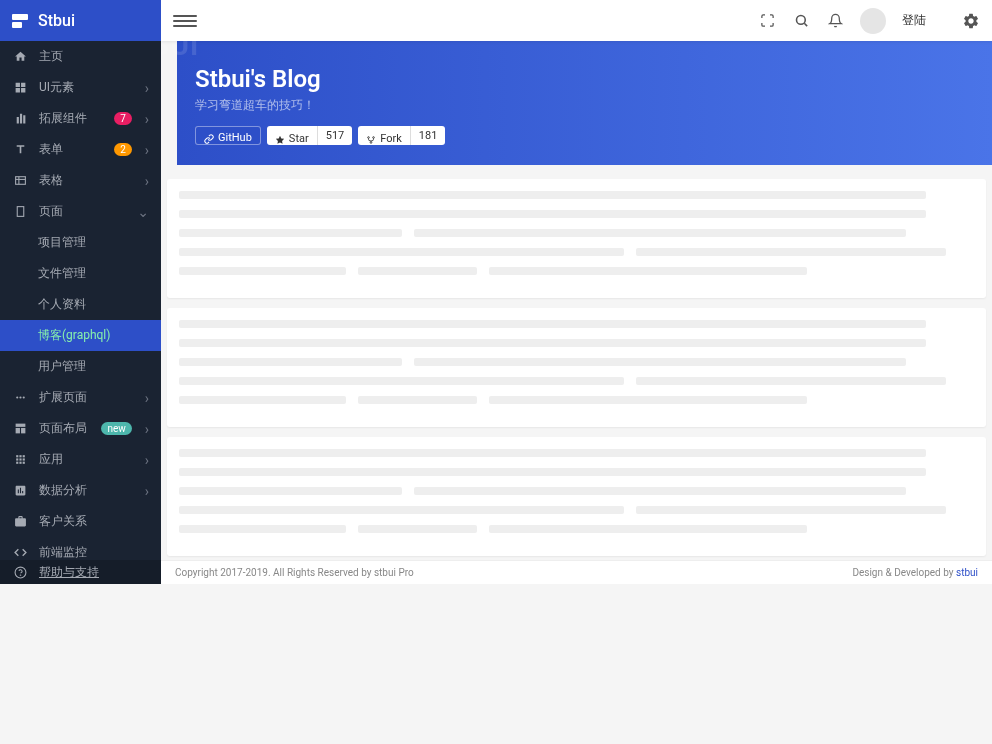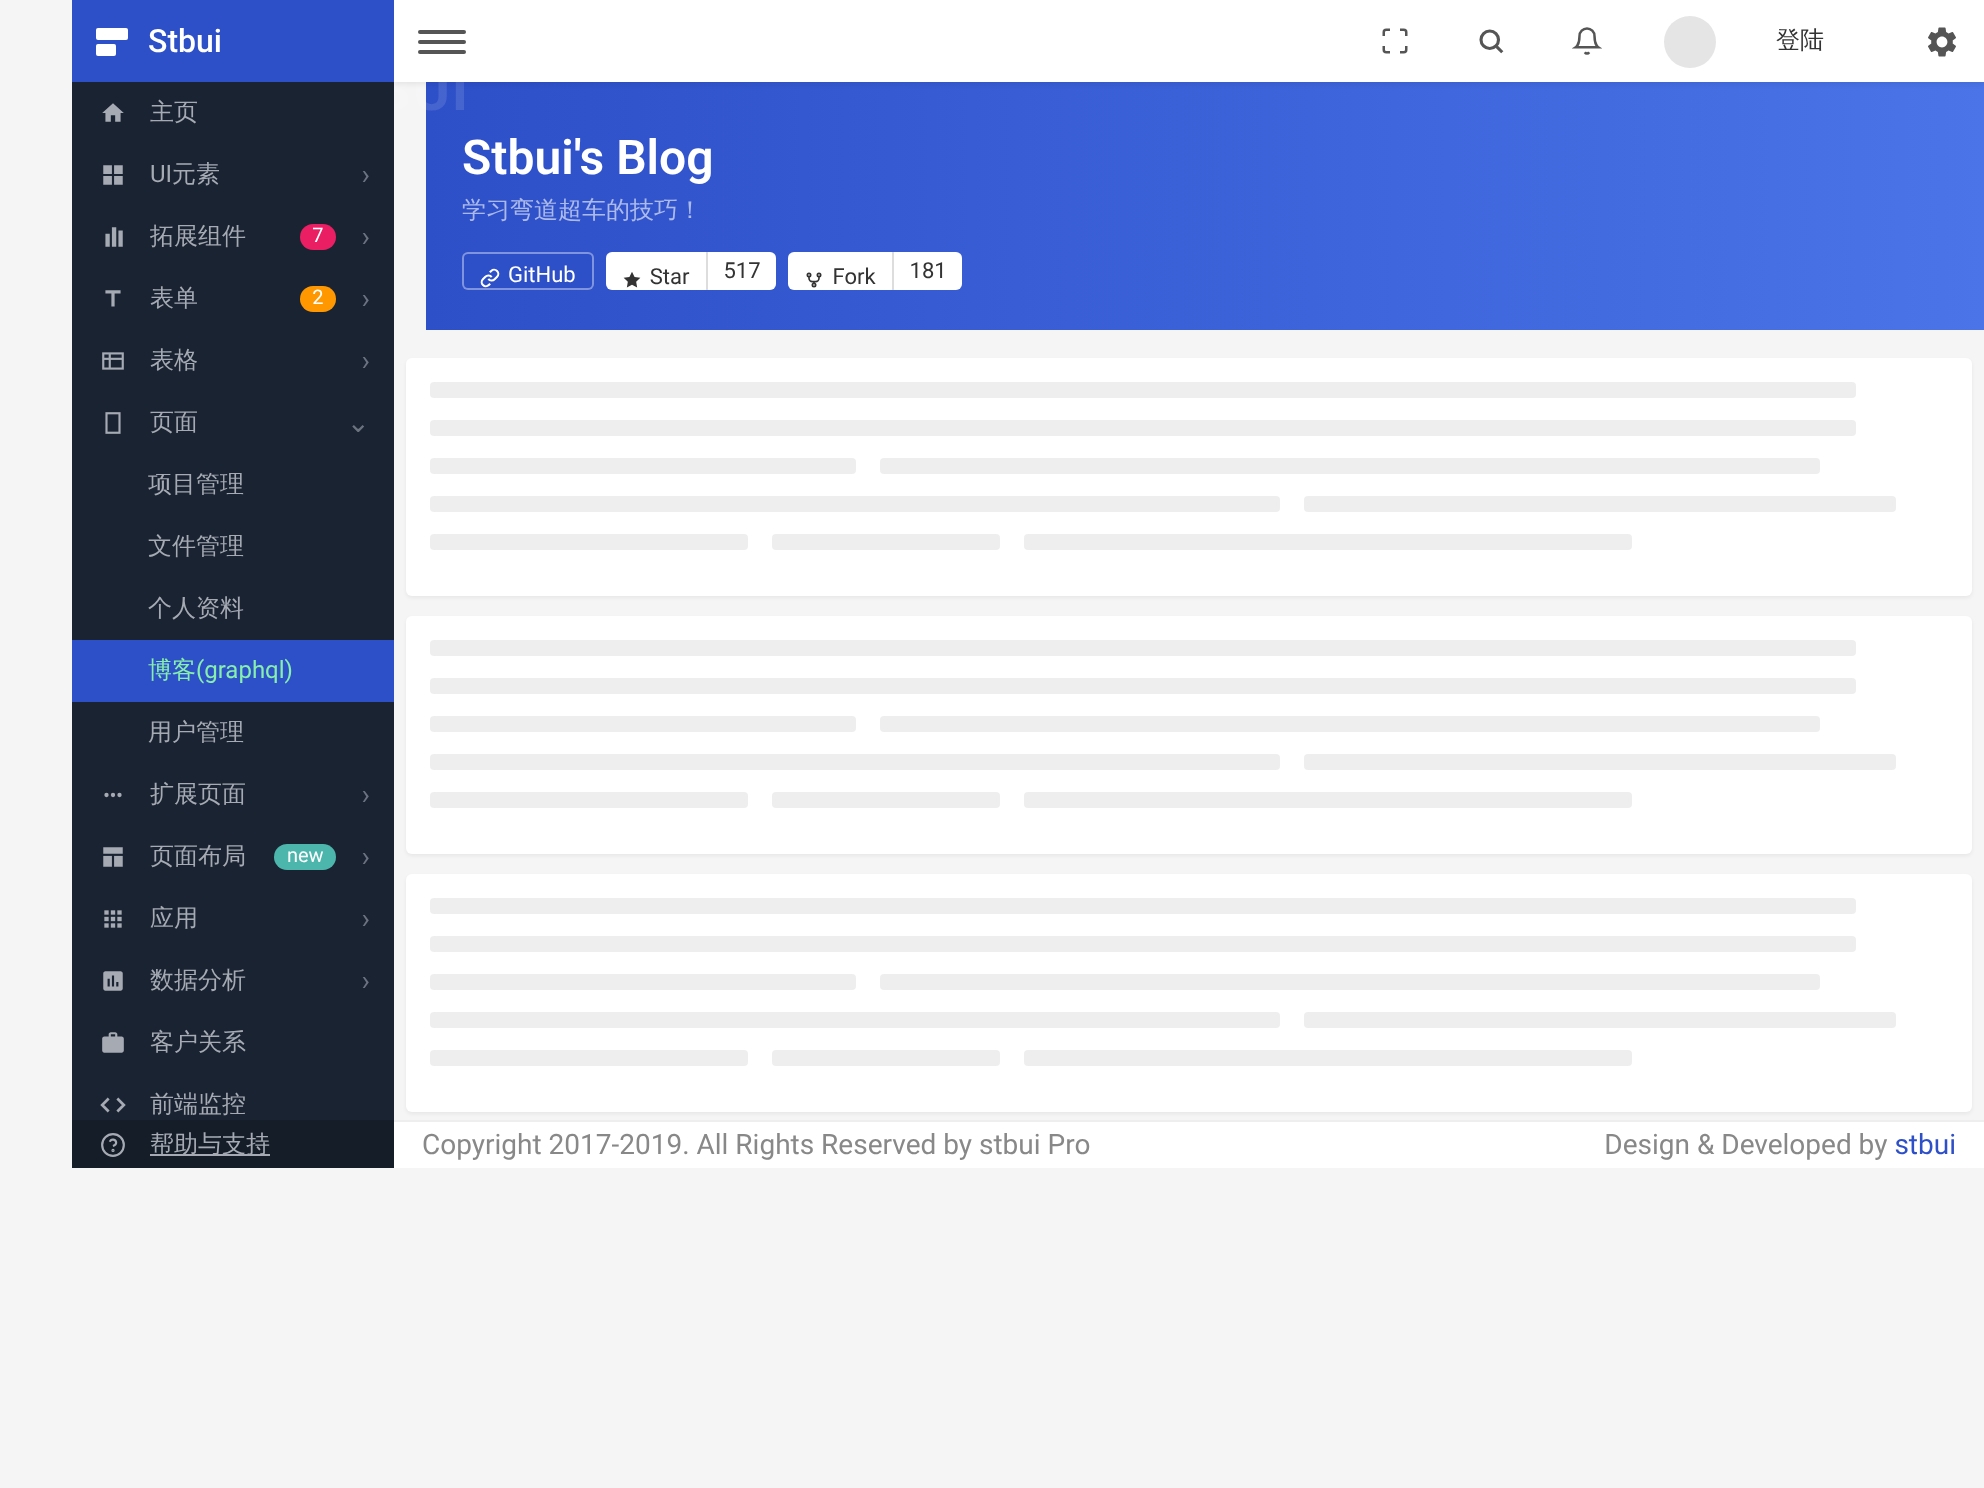--- a/index.html
+++ b/index.html
@@ -1,17 +1,17 @@
 <!DOCTYPE html>
 <html><head>
   <meta charset="utf-8">
   <style>
     * { margin: 0; padding: 0; box-sizing: border-box; font-family: -apple-system, BlinkMacSystemFont, "Segoe UI", Roboto, sans-serif; }
     body { background: #f5f5f5; color: #333; overflow: hidden; }
-    .app { display: flex; height: 584px; width: 992px; padding-left: 36px; }
+    .app { display: flex; height: 584px; width: 992px; }
     
     .sidebar { width: 161px; background: #1a2332; color: #a5aab3; display: flex; flex-direction: column; flex-shrink: 0; }
     .sidebar-brand { height: 41px; background: #2d4fc8; color: #fff; display: flex; align-items: center; padding: 0 12px; font-size: 16px; font-weight: 500; gap: 10px; }
     .brand-icon { width: 16px; height: 14px; display: flex; flex-direction: column; gap: 2px; }
     .brand-icon span { height: 6px; background: #fff; border-radius: 1px; }
     .brand-icon span:first-child { width: 100%; }
     .brand-icon span:last-child { width: 60%; }
     
     .nav { flex: 1; overflow-y: auto; }
     .nav-item { display: flex; align-items: center; height: 31px; padding: 0 12px; cursor: pointer; font-size: 12px; gap: 11px; position: relative; }
@@ -25,21 +25,21 @@
     .nav-sub { padding-left: 38px; }
     
     .sidebar-footer { height: 24px; display: flex; align-items: center; padding: 0 12px; gap: 11px; font-size: 12px; background: #151d29; text-decoration: underline; }
     
     .main { flex: 1; display: flex; flex-direction: column; overflow: hidden; position: relative; }
     
     .topbar { height: 41px; background: #fff; display: flex; align-items: center; padding: 0 12px; box-shadow: 0 1px 3px rgba(0,0,0,0.08); z-index: 10; }
     .topbar-left { flex: 1; }
     .menu-btn { width: 24px; height: 24px; display: flex; flex-direction: column; justify-content: center; gap: 3px; cursor: pointer; }
     .menu-btn span { height: 2px; background: #555; border-radius: 1px; }
-    .topbar-right { display: flex; align-items: center; gap: 30px; }
+    .topbar-right { display: flex; align-items: center; gap: 16px; }
     .topbar-icon { width: 18px; height: 18px; cursor: pointer; display: flex; align-items: center; justify-content: center; color: #555; }
     .avatar { width: 26px; height: 26px; border-radius: 50%; background: #e5e5e5; }
     .login-link { font-size: 12px; color: #333; }
     .gear { font-size: 18px; margin-left: 20px; }
     
     .header { background: linear-gradient(90deg, #2d4fc8 0%, #4a74e8 100%); color: #fff; padding: 24px 18px 20px; position: relative; margin-left: 16px; }
     .header::before { content: attr(data-wm); position: absolute; top: -12px; left: -62px; font-size: 28px; font-weight: 700; color: rgba(255,255,255,0.12); letter-spacing: 1px; }
     .header-title { font-size: 24px; font-weight: 600; margin-bottom: 4px; }
     .header-sub { font-size: 12px; opacity: 0.6; margin-bottom: 12px; }
     .header-buttons { display: flex; gap: 6px; }
@@ -50,21 +50,21 @@
     .gh-count { padding: 0 8px; border-left: 1px solid #ddd; color: #333; display: flex; align-items: center; height: 100%; }
     
     .content { flex: 1; overflow-y: auto; padding: 14px 6px 0; }
     .card { background: #fff; border-radius: 3px; margin-bottom: 10px; padding: 12px; box-shadow: 0 1px 2px rgba(0,0,0,0.06); }
     .skeleton-line { height: 8px; background: #eee; border-radius: 2px; display: inline-block; vertical-align: top; margin-bottom: 9px; margin-right: 12px; }
     
     .pagination { display: flex; justify-content: center; gap: 10px; padding: 12px 0 20px; }
     .page { width: 20px; height: 20px; display: flex; align-items: center; justify-content: center; font-size: 12px; border-radius: 3px; cursor: pointer; color: #555; }
     .page.active { background: #2d4fc8; color: #fff; }
     
-    .footer { height: 24px; background: #fff; display: flex; align-items: center; padding: 0 14px; font-size: 14px; color: #888; border-top: 1px solid #eee; }
+    .footer { height: 24px; background: #fff; display: flex; align-items: center; padding: 0 14px; font-size: 10px; color: #888; border-top: 1px solid #eee; }
     .footer-left { flex: 1; }
     .footer a { color: #2d4fc8; text-decoration: none; }
     
     svg { display: block; }
   </style>
 </head>
 <body>
 
 <div class="app">
   <div class="sidebar">

